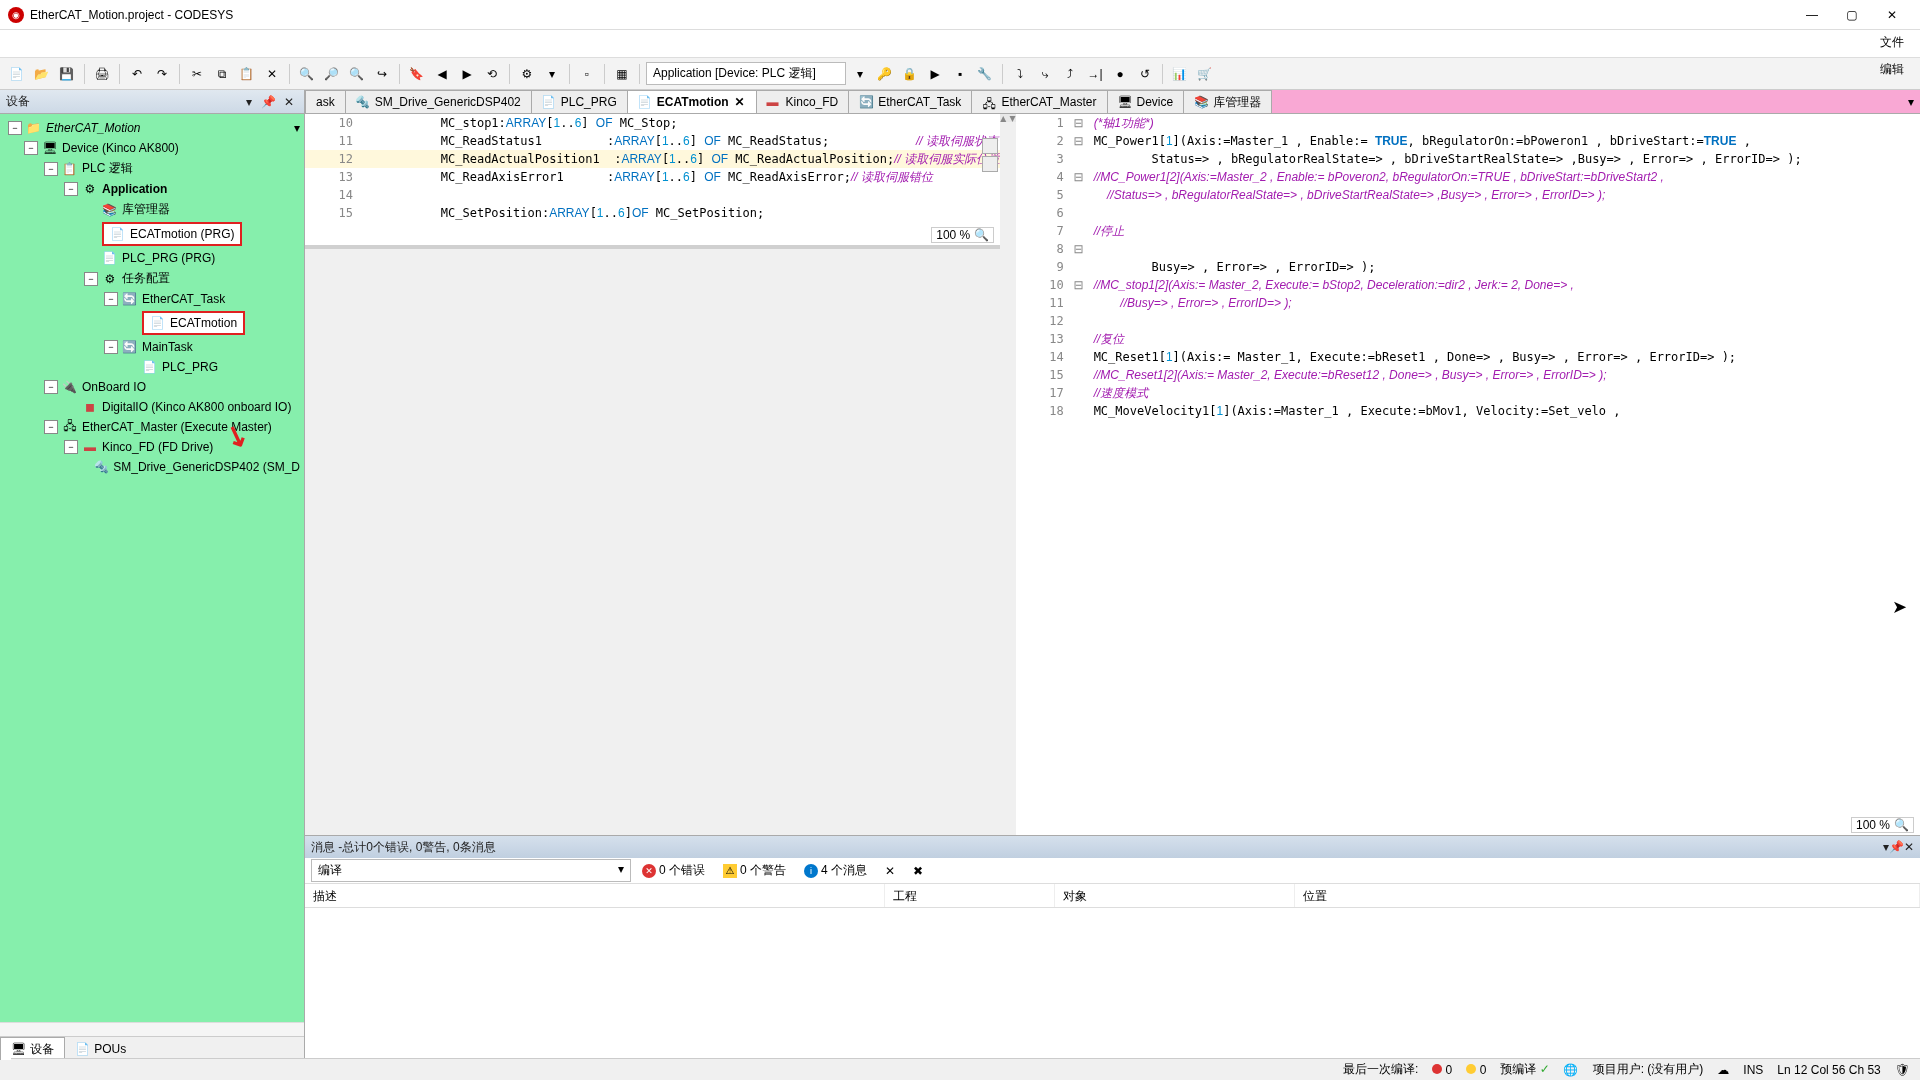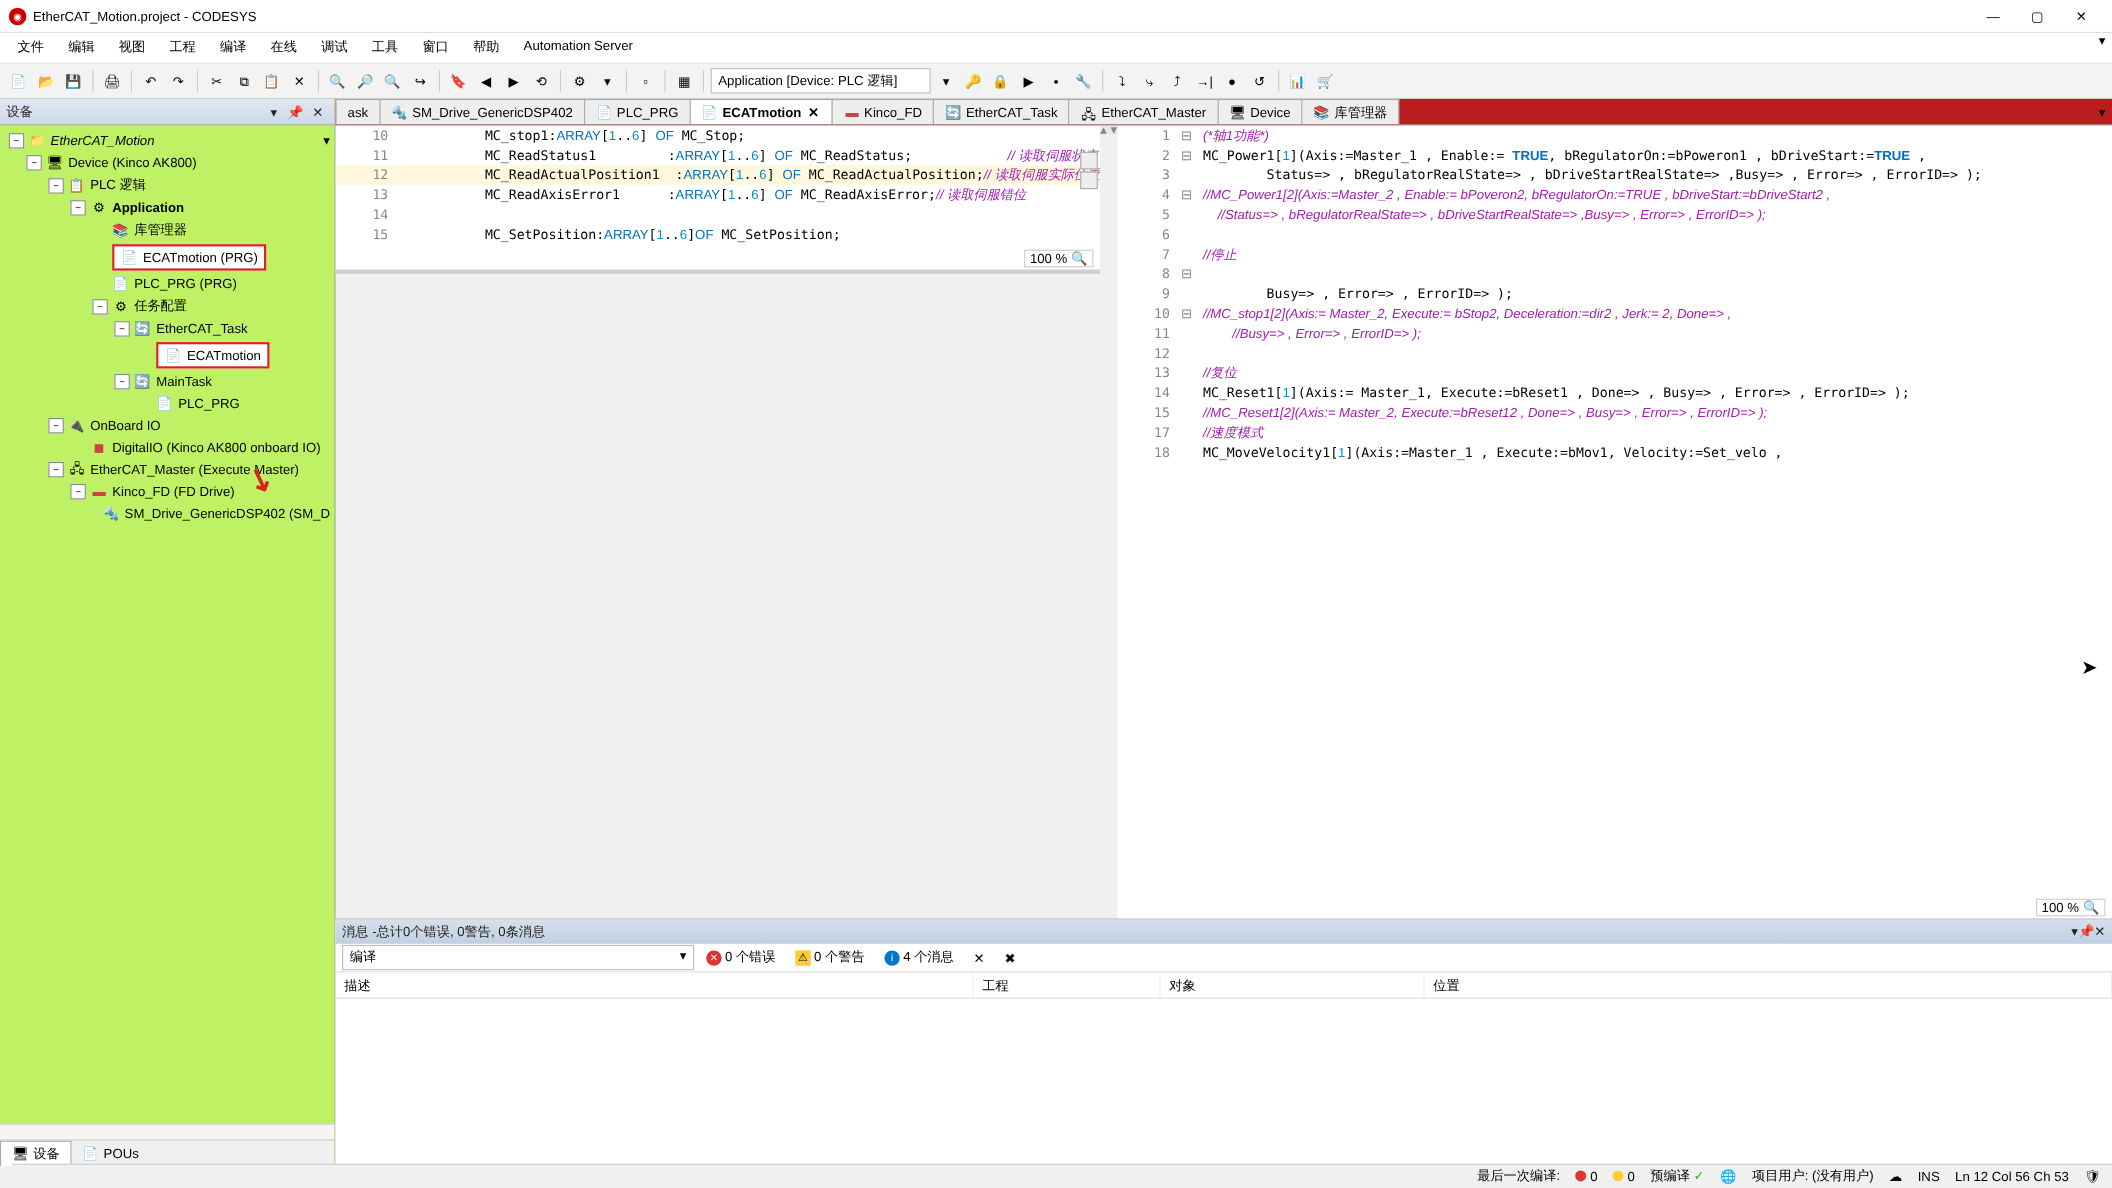--- a/index.html
+++ b/index.html
@@ -5,34 +5,34 @@
 * { margin: 0; padding: 0; box-sizing: border-box; font-family: "Microsoft YaHei", "Segoe UI", sans-serif; font-size: 12px; }
 body { background: #f0f0f0; overflow: hidden; width: 1920px; height: 1080px; position: relative; }
 
 
 .titlebar { height: 30px; background: #fff; display: flex; align-items: center; padding: 0 8px; border-bottom: 1px solid #ddd; }
 .titlebar .app-icon { width: 16px; height: 16px; background: #c00; border-radius: 50%; margin-right: 6px; display: inline-flex; align-items: center; justify-content: center; color: #fff; font-size: 9px; }
 .titlebar .title { flex: 1; }
 .titlebar .winbtn { width: 40px; height: 28px; display: flex; align-items: center; justify-content: center; cursor: pointer; }
 
 
-.menubar { height: 28px; background: #fff; display: flex; align-items: flex-start; padding: 0 6px; gap: 2px; border-bottom: 1px solid #ddd; }
+.menubar { height: 28px; background: #fff; display: flex; align-items: flex-end; padding: 0 6px; gap: 2px; border-bottom: 1px solid #ddd; flex-direction: column; }
 .menubar .menu-item { padding: 4px 10px; cursor: pointer; }
 
 
 .toolbar { height: 32px; background: #f3f3f3; display: flex; align-items: center; padding: 0 6px; gap: 3px; border-bottom: 1px solid #ccc; }
 .toolbar .tb-btn { width: 22px; height: 22px; display: flex; align-items: center; justify-content: center; cursor: pointer; border: 1px solid transparent; }
 .toolbar .sep { width: 1px; height: 20px; background: #ccc; margin: 0 3px; }
 .toolbar .app-combo { padding: 2px 18px 2px 6px; border: 1px solid #bbb; background: #fff; cursor: pointer; min-width: 200px; }
 
 
 .main { display: flex; height: calc(100% - 110px); }
 
 
-.device-panel { width: 305px; display: flex; flex-direction: column; border-right: 1px solid #aaa; background: #bef264; }
+.device-panel { width: 305px; display: flex; flex-direction: column; border-right: 1px solid #aaa; background: #86efac; }
 .panel-header { height: 24px; background: linear-gradient(#e0e8f0, #cdd9e6); display: flex; align-items: center; padding: 0 6px; border-bottom: 1px solid #aaa; color: #222; }
 .panel-header .spacer { flex: 1; }
 .panel-header .hbtn { width: 18px; height: 18px; display: flex; align-items: center; justify-content: center; cursor: pointer; margin-left: 2px; }
 .tree { flex: 1; overflow: auto; padding: 4px 0; }
 .tree-node { display: flex; align-items: center; padding: 2px 4px 2px 8px; white-space: nowrap; cursor: pointer; }
 .tree-node .exp { width: 14px; height: 14px; border: 1px solid #888; display: inline-flex; align-items: center; justify-content: center; font-size: 9px; margin-right: 4px; background: #fff; }
 .tree-node .noexp { width: 18px; display: inline-block; }
 .tree-node .icon { width: 16px; height: 16px; margin-right: 4px; display: inline-flex; align-items: center; justify-content: center; }
 .indent-1 { padding-left: 24px; }
 .indent-2 { padding-left: 44px; }
@@ -41,21 +41,21 @@
 .indent-5 { padding-left: 104px; }
 .indent-6 { padding-left: 124px; }
 .highlight-red { border: 2px solid #e02020; padding: 2px 6px; display: inline-flex; align-items: center; background: #fff; }
 .red-arrow { position: absolute; left: 225px; top: 305px; color: #e02020; font-size: 28px; font-weight: bold; transform: rotate(20deg); pointer-events: none; }
 .bottom-tabs { height: 24px; background: #f0f0f0; border-top: 1px solid #ccc; display: flex; }
 .bottom-tabs .btab { padding: 4px 10px; display: flex; align-items: center; gap: 4px; cursor: pointer; }
 .bottom-tabs .btab.active { background: #fff; border: 1px solid #aaa; border-bottom: none; }
 
 
 .editor-area { flex: 1; display: flex; flex-direction: column; min-width: 0; }
-.editor-tabs { height: 24px; background: #b91c1c; display: flex; align-items: flex-end; border-bottom: 1px solid #aaa; overflow: hidden; text-align: right; }
+.editor-tabs { height: 24px; background: #f9a8d4; display: flex; align-items: flex-end; border-bottom: 1px solid #aaa; overflow: hidden; }
 .editor-tabs .etab { padding: 4px 10px; display: flex; align-items: center; gap: 5px; cursor: pointer; border: 1px solid #aaa; border-bottom: none; background: #eee; margin-right: -1px; height: 23px; white-space: nowrap; }
 .editor-tabs .etab.active { background: #fff; font-weight: bold; }
 .editor-tabs .etab .close { width: 12px; height: 12px; display: flex; align-items: center; justify-content: center; }
 .editor-tabs .etab .ticon { width: 14px; height: 14px; }
 
 
 .code-split { flex: 1; display: flex; flex-direction: row; overflow: hidden; }
 .code-pane { position: relative; background: #fff; overflow: hidden; font-family: Consolas, monospace; font-size: 13px; }
 .code-pane.top { height: 135px; border-bottom: 4px solid #d0d0d0; }
 .code-pane.bottom { flex: 1; }

